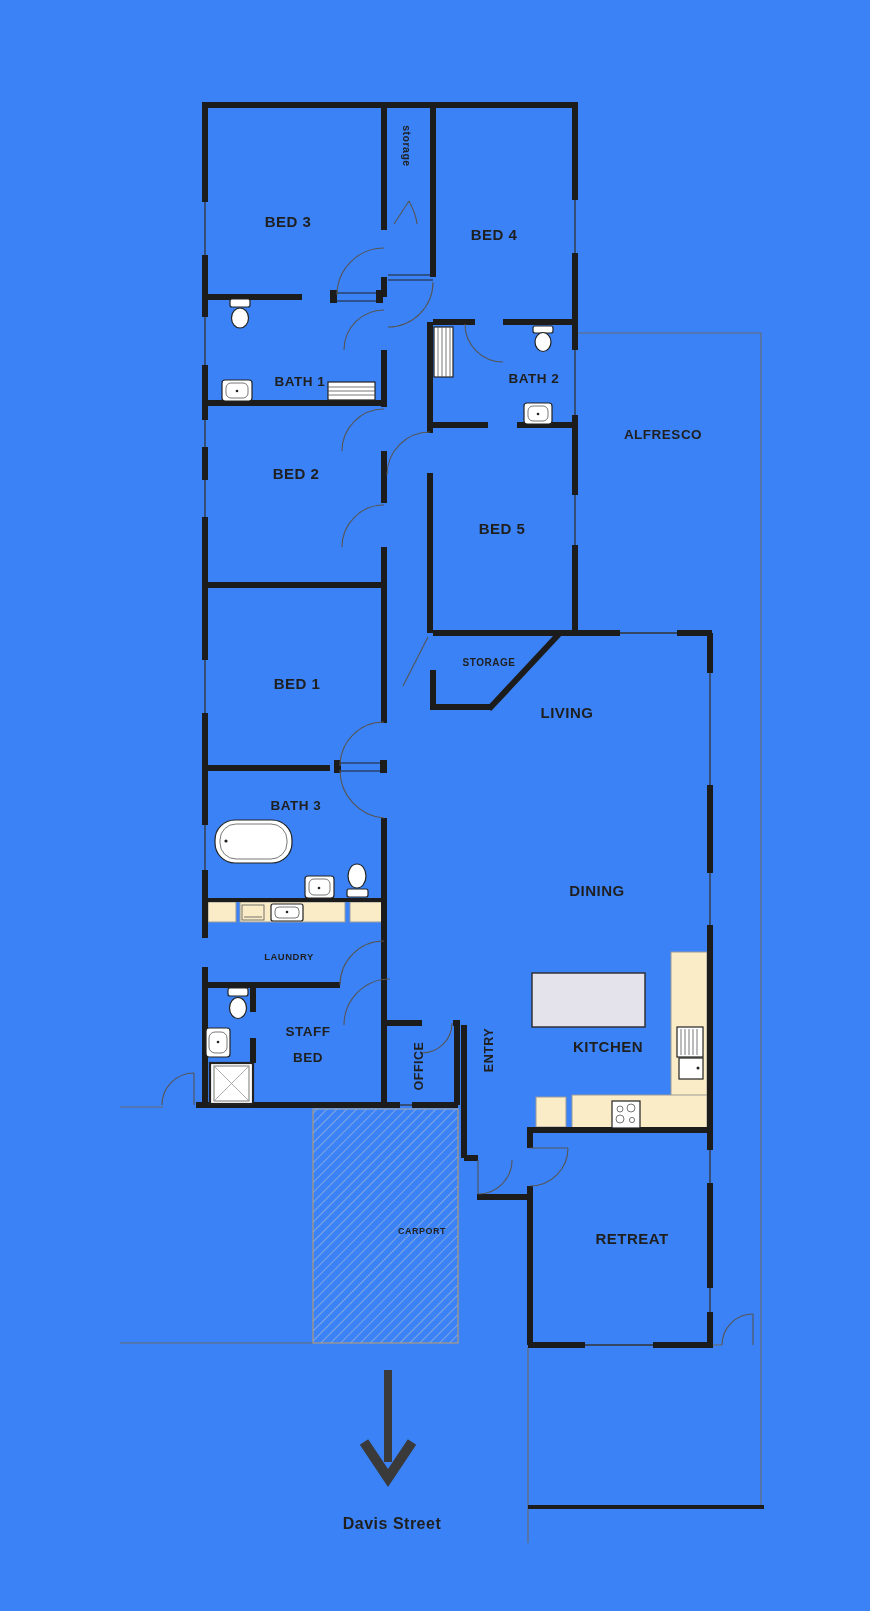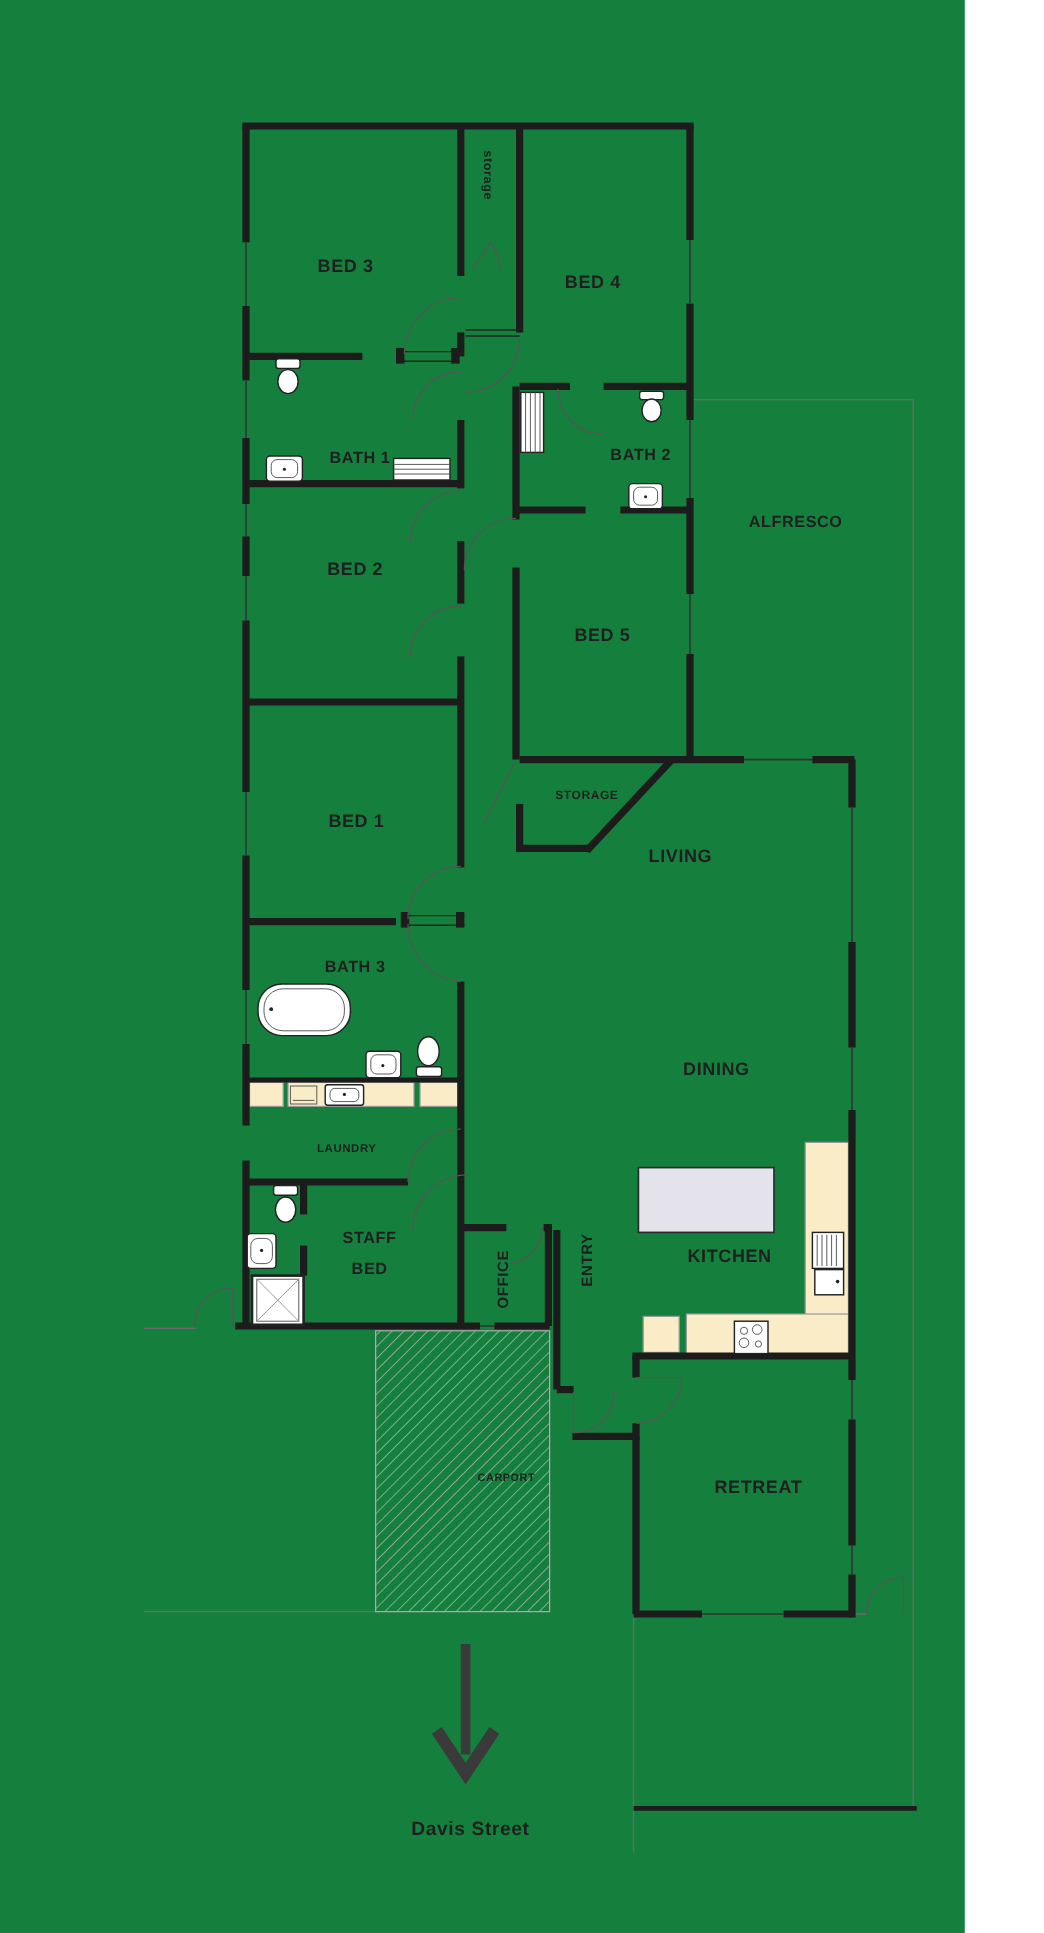--- a/index.html
+++ b/index.html
@@ -1,16 +1,16 @@
 <!DOCTYPE html>
 <html style="--wall: #1c1c1c; --counter: #f9ecc7; --island: #e4e3eb; --hatch: #c9c9c9; --arrow: #3a3a3a;"><head>
 <meta charset="utf-8">
 <style>
   html,body{margin:0;padding:0;background:#ffffff;}
-  .stage{position:relative;width:804px;height:1611px;background:#15803d;overflow:hidden;
+  .stage{position:relative;width:870px;height:1611px;background:#3b82f6;overflow:hidden;
          font-family:"Liberation Sans", sans-serif;}
   svg{position:absolute;left:0;top:0;}
   text{font-family:"Liberation Sans", sans-serif;font-weight:700;fill:#1f1f1f;letter-spacing:.5px;}
   .wall{stroke:var(--wall,#1c1c1c);stroke-width:6;stroke-linecap:butt;fill:none;}
   .wallthin{stroke:var(--wall,#1c1c1c);stroke-width:4;fill:none;}
   .win{stroke:#333;stroke-width:1.3;fill:none;}
   .prop{stroke:#6b6b6b;stroke-width:1.1;fill:none;}
   .door{stroke:#555;stroke-width:1.1;fill:none;}
   .fix{stroke:#222;stroke-width:1.2;fill:#ffffff;}
   .fixthin{stroke:#555;stroke-width:.8;fill:none;}

